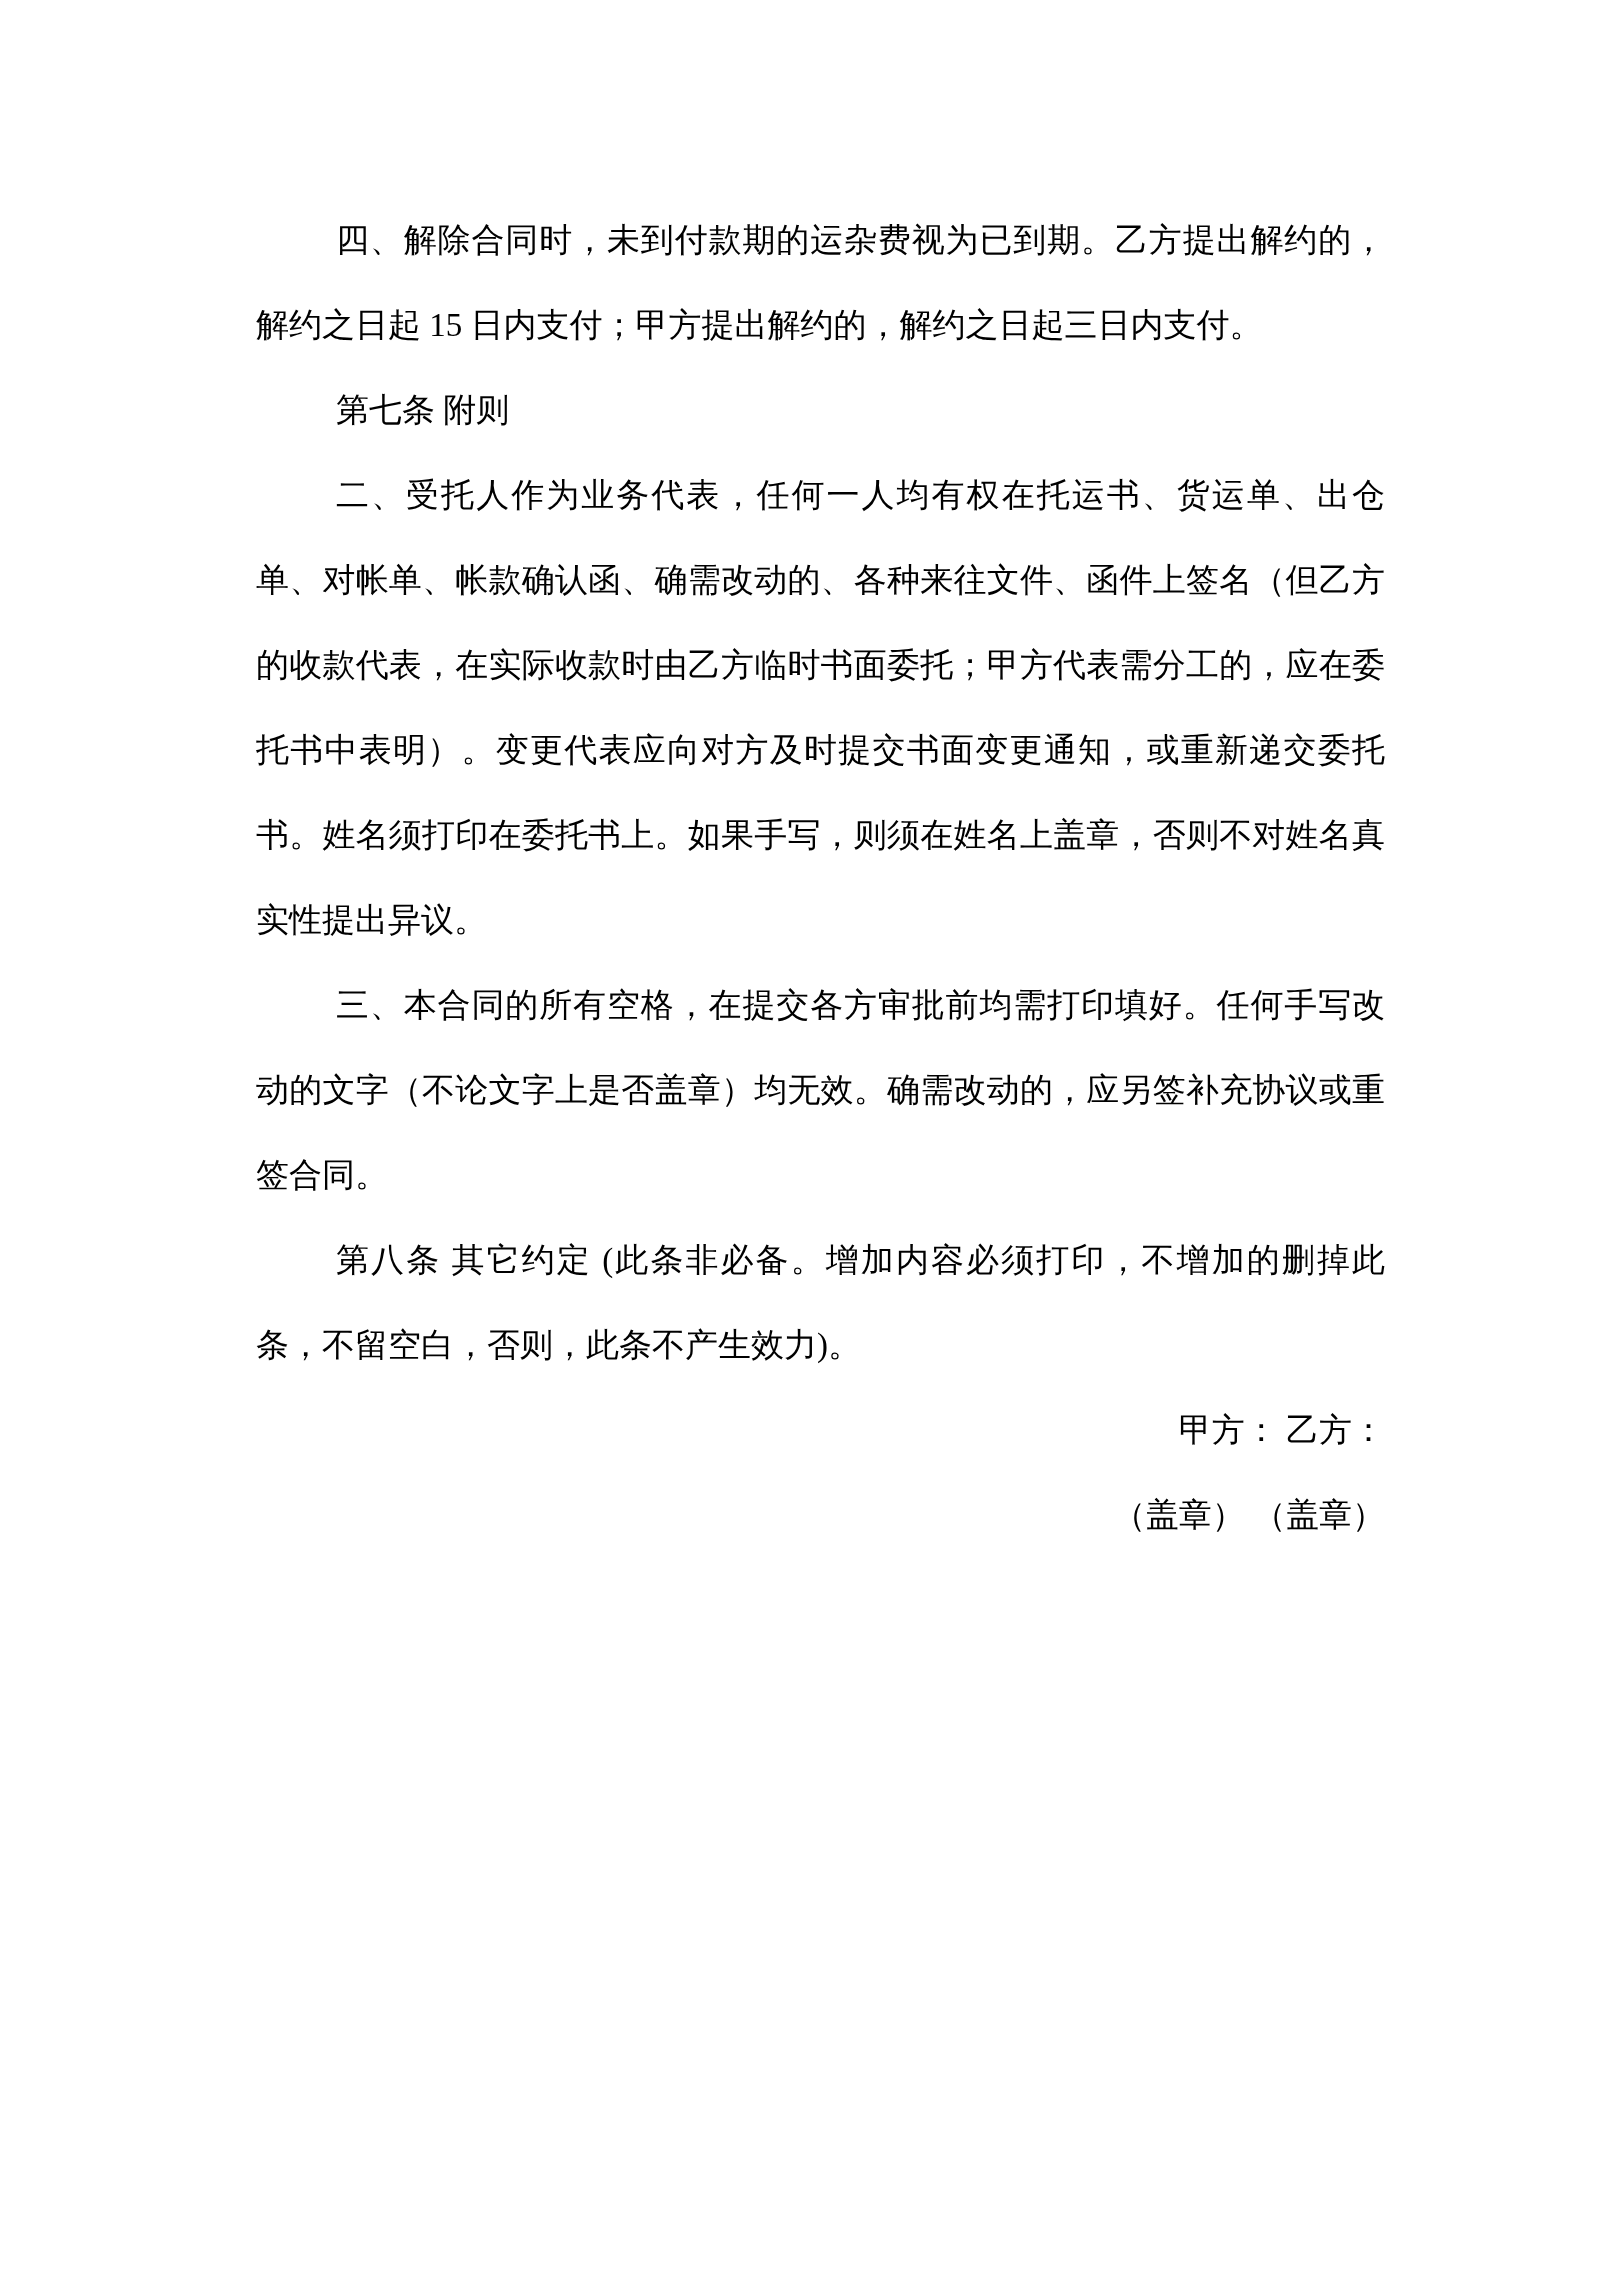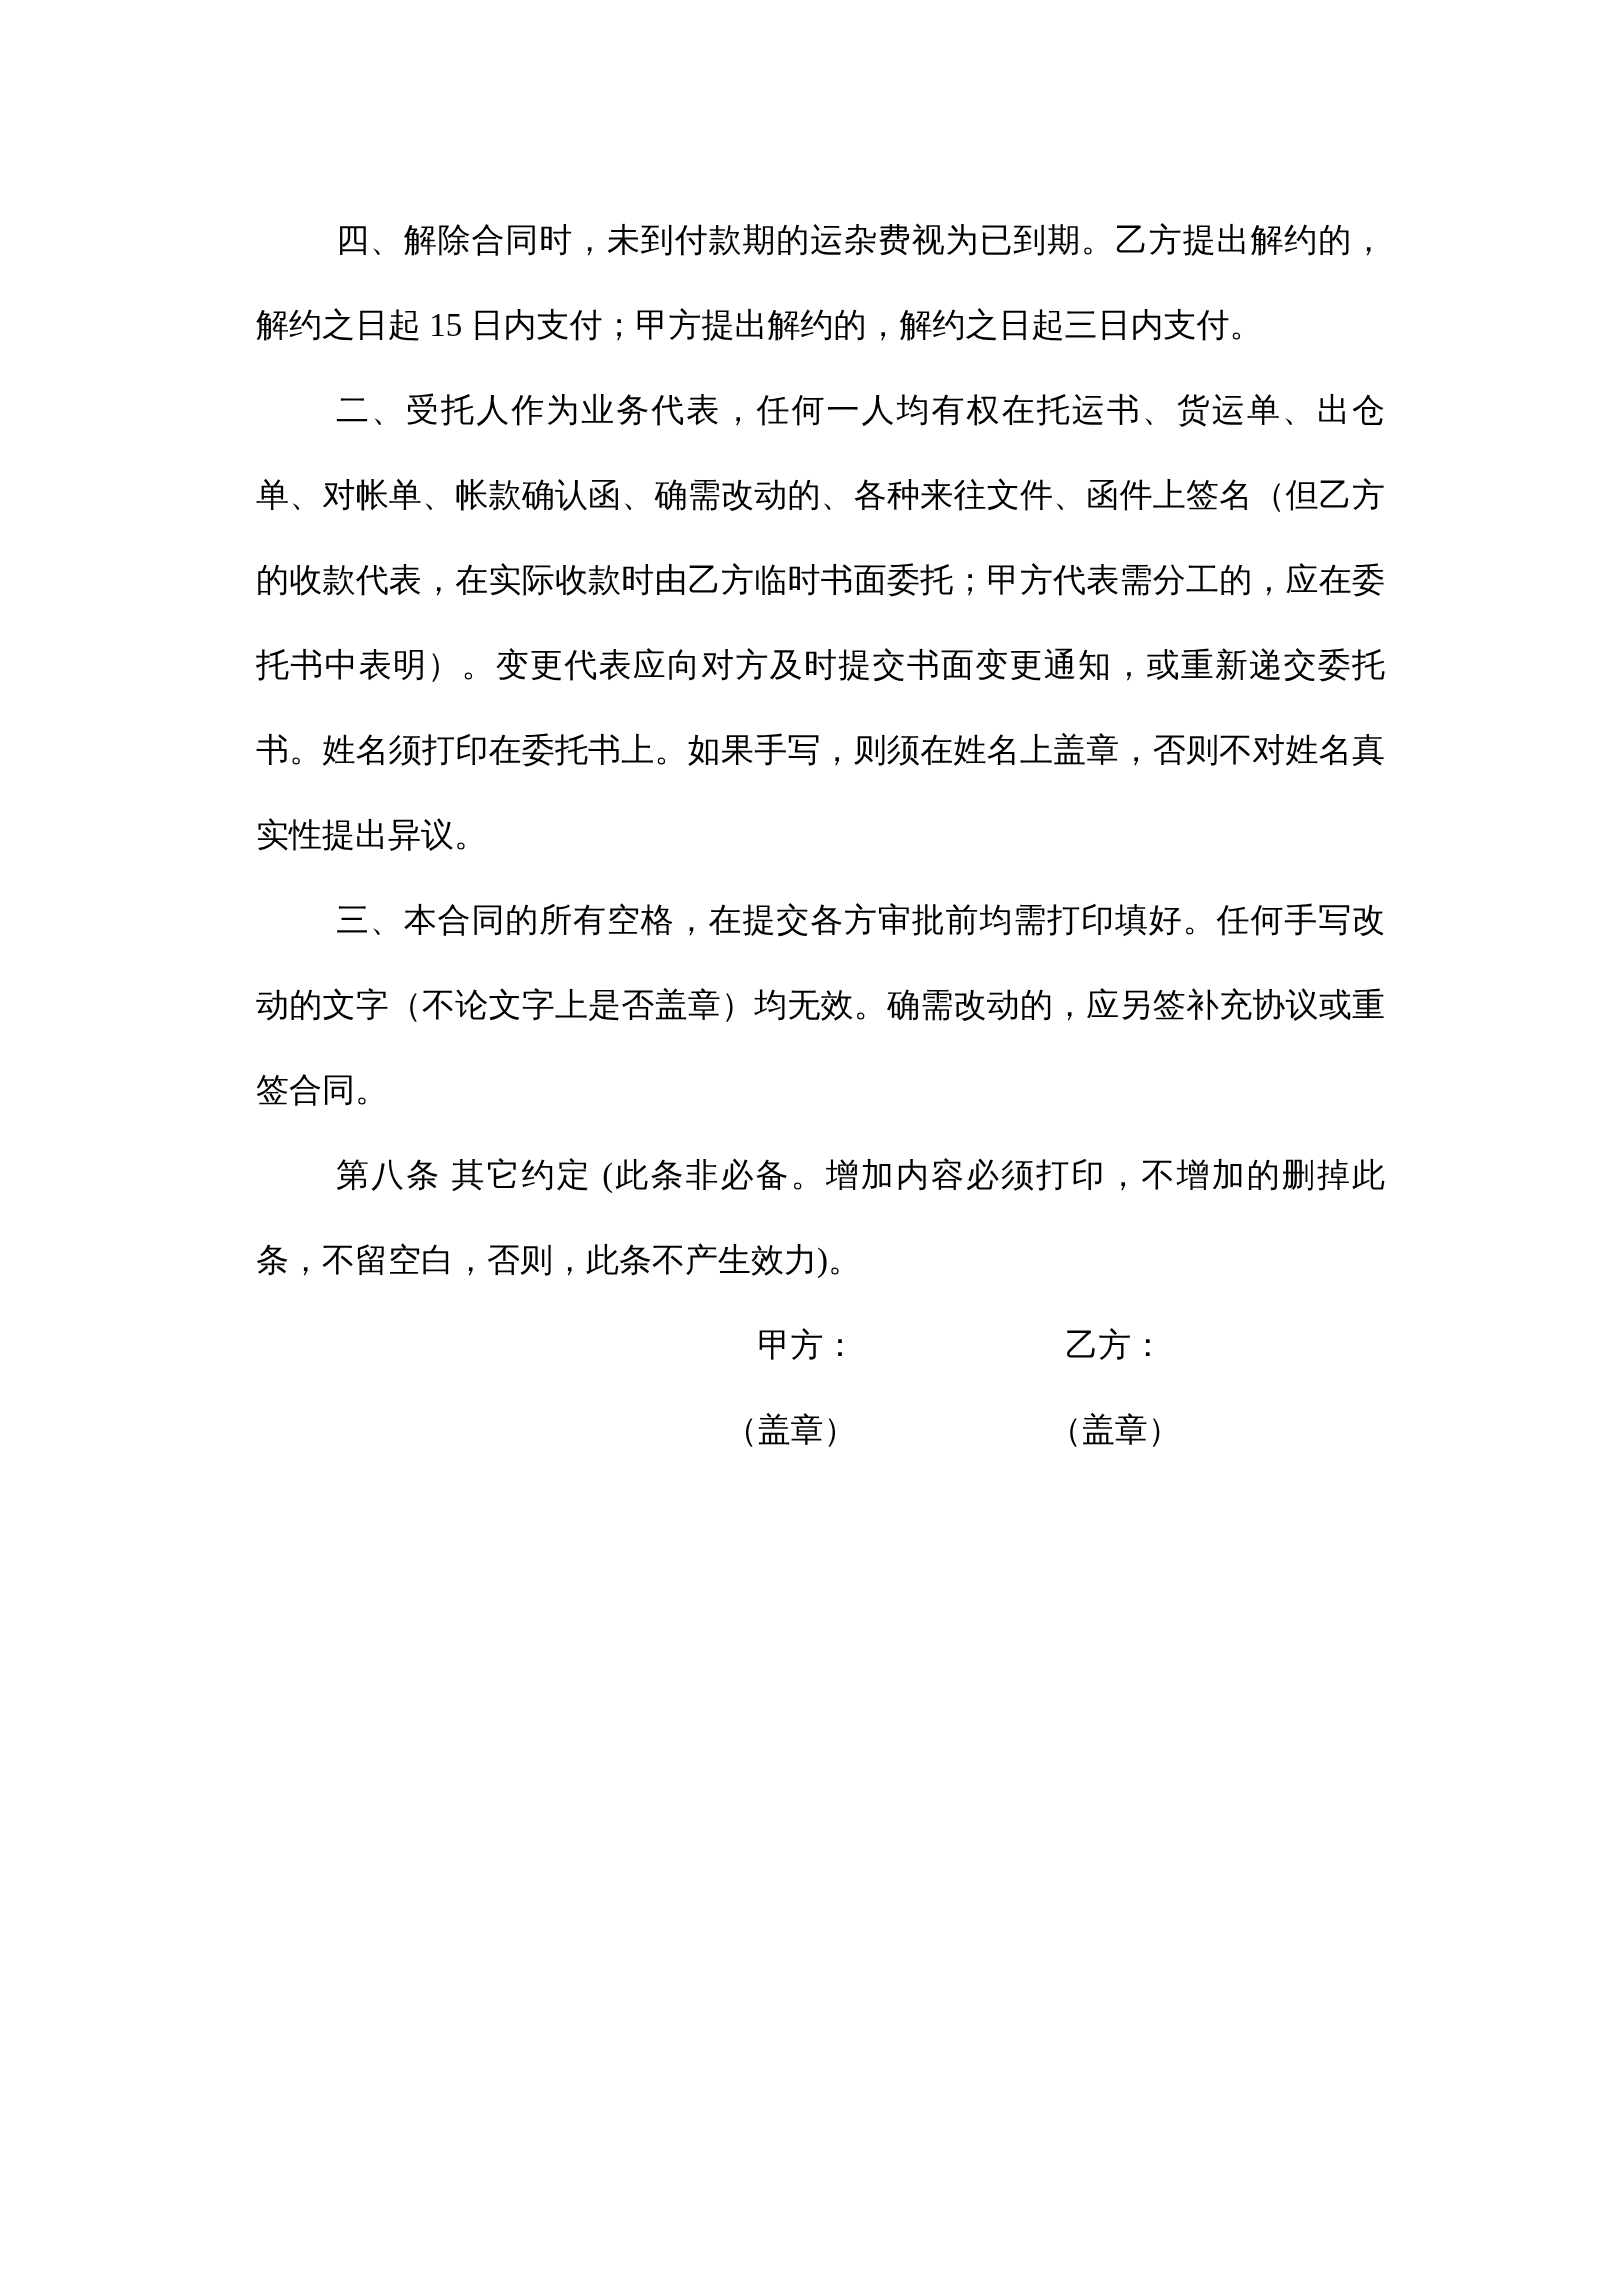--- a/index.html
+++ b/index.html
@@ -24,38 +24,39 @@
     margin: 0;
     text-indent: 80px;
     text-align: justify;
     text-align-last: left;
     text-justify: inter-ideograph;
     word-break: break-all;
   }
   .sig-row {
     margin: 0;
     padding-left: 80px;
-    text-align: center;
+    text-align: right;
     white-space: nowrap;
   }
   .sig-col-a {
     display: inline-block;
     width: 500px;
   }
   .sig-col-b {
     display: inline-block;
   }
 </style>
 </head>
 <body>
 
 <div class="page">
 
   <p class="para">四、解除合同时，未到付款期的运杂费视为已到期。乙方提出解约的，解约之日起 15 日内支付；甲方提出解约的，解约之日起三日内支付。</p>
 
+  <p class="para">第七条 附则</p>
 
 
   <p class="para">二、受托人作为业务代表，任何一人均有权在托运书、货运单、出仓单、对帐单、帐款确认函、确需改动的、各种来往文件、函件上签名（但乙方的收款代表，在实际收款时由乙方临时书面委托；甲方代表需分工的，应在委托书中表明）。变更代表应向对方及时提交书面变更通知，或重新递交委托书。姓名须打印在委托书上。如果手写，则须在姓名上盖章，否则不对姓名真实性提出异议。</p>
 
   <p class="para">三、本合同的所有空格，在提交各方审批前均需打印填好。任何手写改动的文字（不论文字上是否盖章）均无效。确需改动的，应另签补充协议或重签合同。</p>
 
 
 
   <p class="para">第八条 其它约定 (此条非必备。增加内容必须打印，不增加的删掉此条，不留空白，否则，此条不产生效力)。</p>
 

